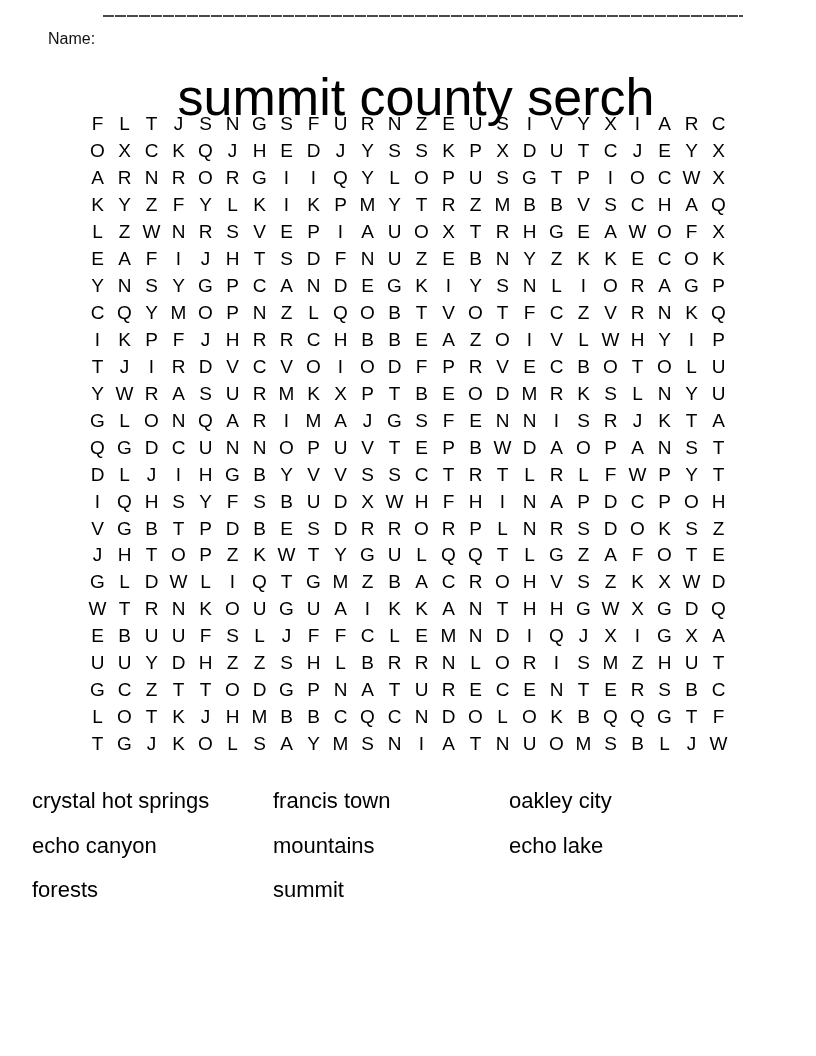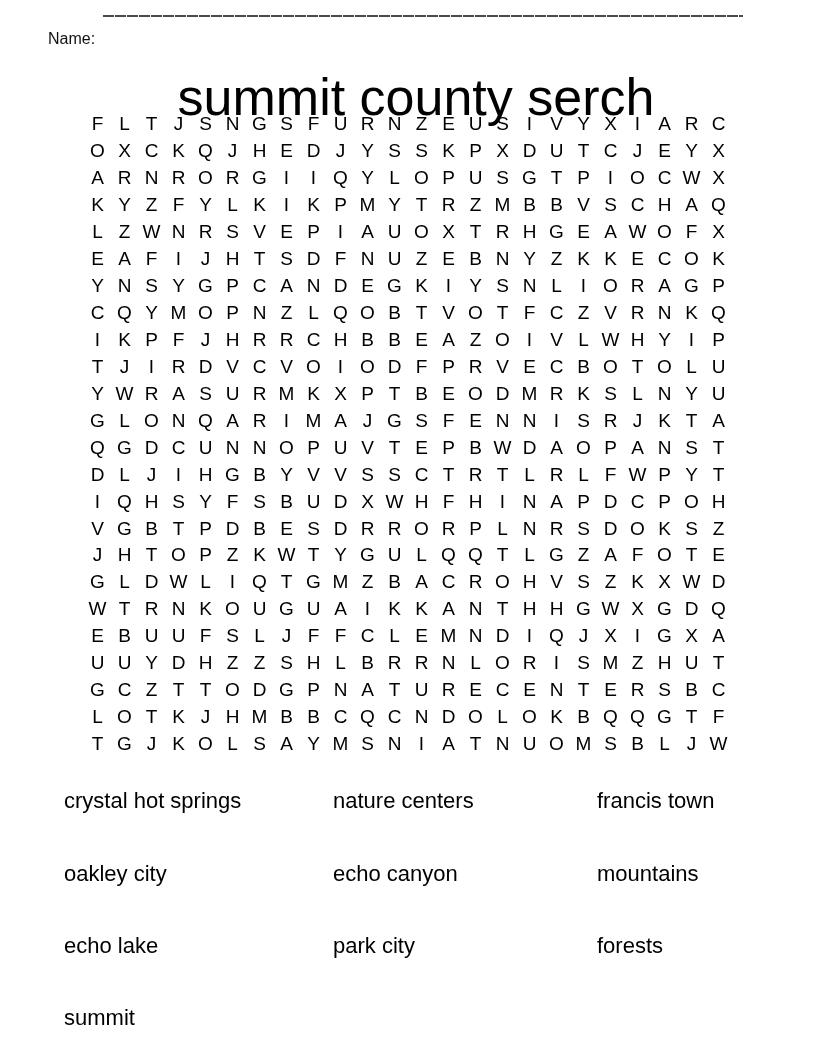--- a/index.html
+++ b/index.html
@@ -67,28 +67,27 @@
     align-items: center;
     justify-content: center;
     font-size: 19px;
     color: #000000;
     user-select: none;
   }
 
   
   .words {
     position: absolute;
-    left: 64px;
+    left: 32px;
     top: 779px;
     width: 730px;
     display: grid;
     grid-template-columns: 241px 236px 253px;
     grid-auto-rows: 44.4px;
     align-items: center;
-    gap: 28px;
   }
   .word {
     font-size: 22px;
     color: #000000;
     white-space: nowrap;
   }
 </style>
 </head>
 <body>
 
@@ -671,22 +670,20 @@
     <span class="cell">M</span>
     <span class="cell">S</span>
     <span class="cell">B</span>
     <span class="cell">L</span>
     <span class="cell">J</span>
     <span class="cell">W</span>
   </div>
 
 <div class="words">
     <div class="word">crystal hot springs</div>
-    <div class="word">nature centers</div>
     <div class="word">francis town</div>
     <div class="word">oakley city</div>
     <div class="word">echo canyon</div>
     <div class="word">mountains</div>
     <div class="word">echo lake</div>
-    <div class="word">park city</div>
     <div class="word">forests</div>
     <div class="word">summit</div>
   </div>
 
 </body></html>

